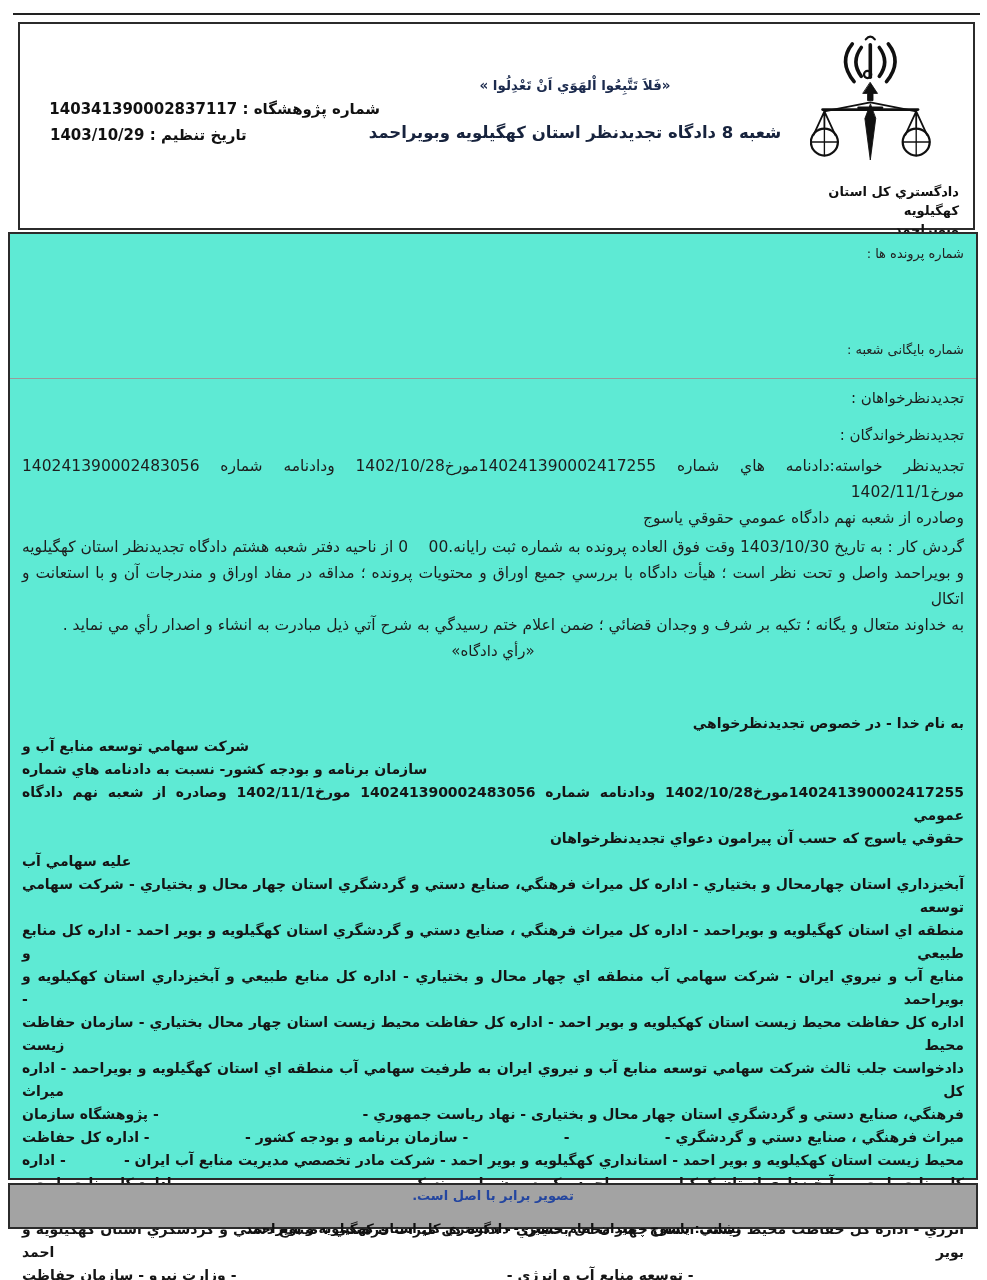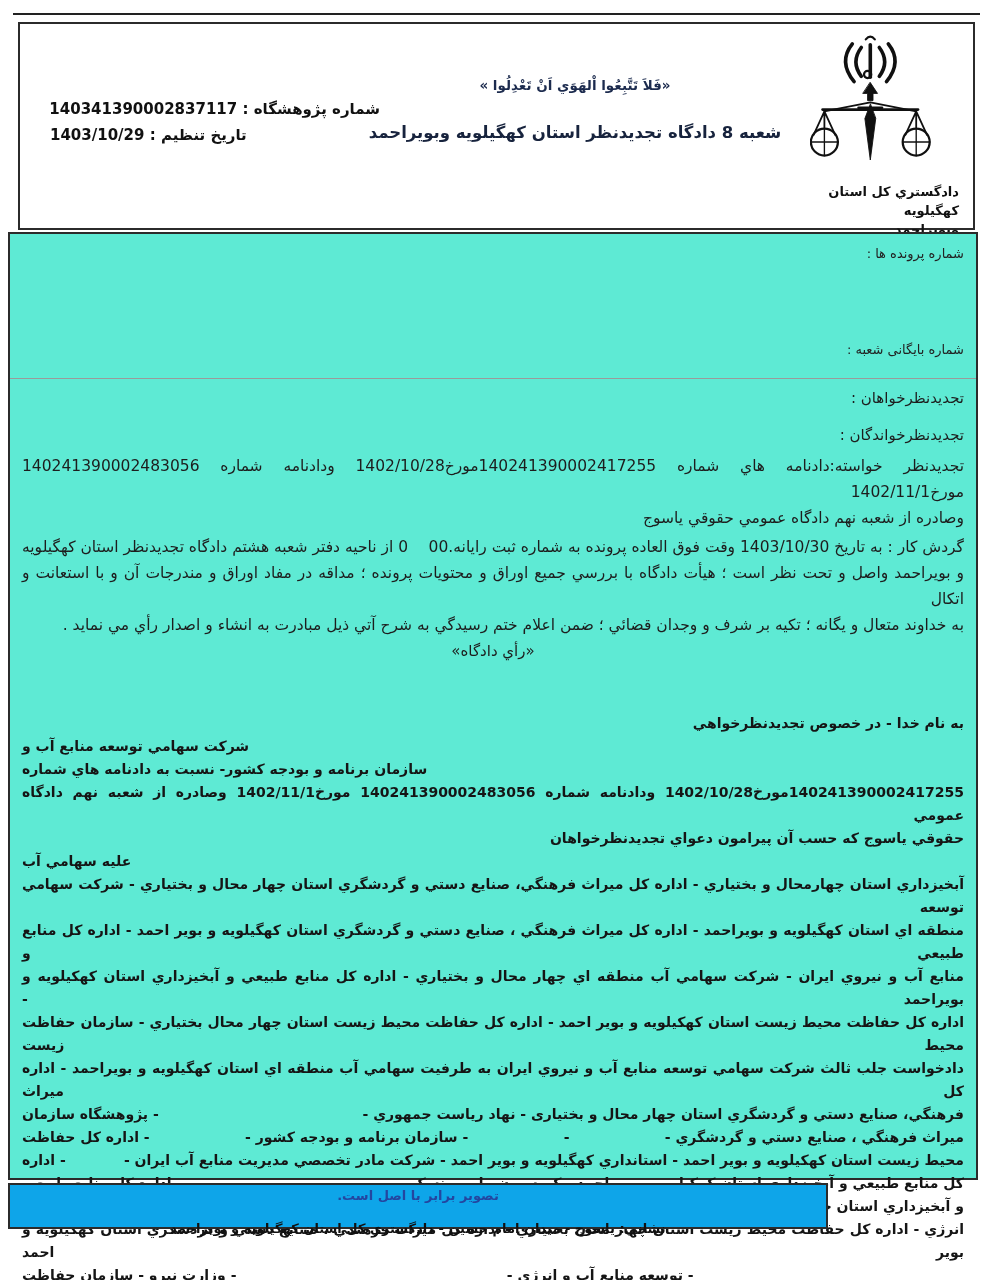--- a/index.html
+++ b/index.html
@@ -37,21 +37,21 @@
   .verdict-heading{text-align:center;font-size:15px;color:#1d1d1d;}
   .ruling{font-weight:bold;font-size:14px;line-height:23px;color:#151515;}
   
   .tl{direction:rtl;min-height:1em;}
   .tl.right{text-align:right;}
   .tl.left{text-align:left;}
   .tl.full{text-align:justify;text-align-last:justify;}
   .tl.split{display:flex;justify-content:space-between;}
   .tl.split span{white-space:nowrap;}
   
-  .footer-box{left:8px;top:1183px;width:820px;height:46px;border:2px solid var(--border);background:#0ea5e9;text-align:center;direction:rtl;}
+  .footer-box{left:8px;top:1183px;width:970px;height:46px;border:2px solid var(--border);background:#a3a3a3;text-align:center;direction:rtl;}
   .certified{margin-top:3px;font-size:13px;font-weight:bold;color:var(--footer_blue);}
   .address{margin-top:18px;font-size:13px;font-weight:bold;color:#111;}
 </style>
 </head>
 <body>
 
 <div class="abs top-edge"></div>
 
 <div class="abs header-box">
   <div class="abs hdr-left">

